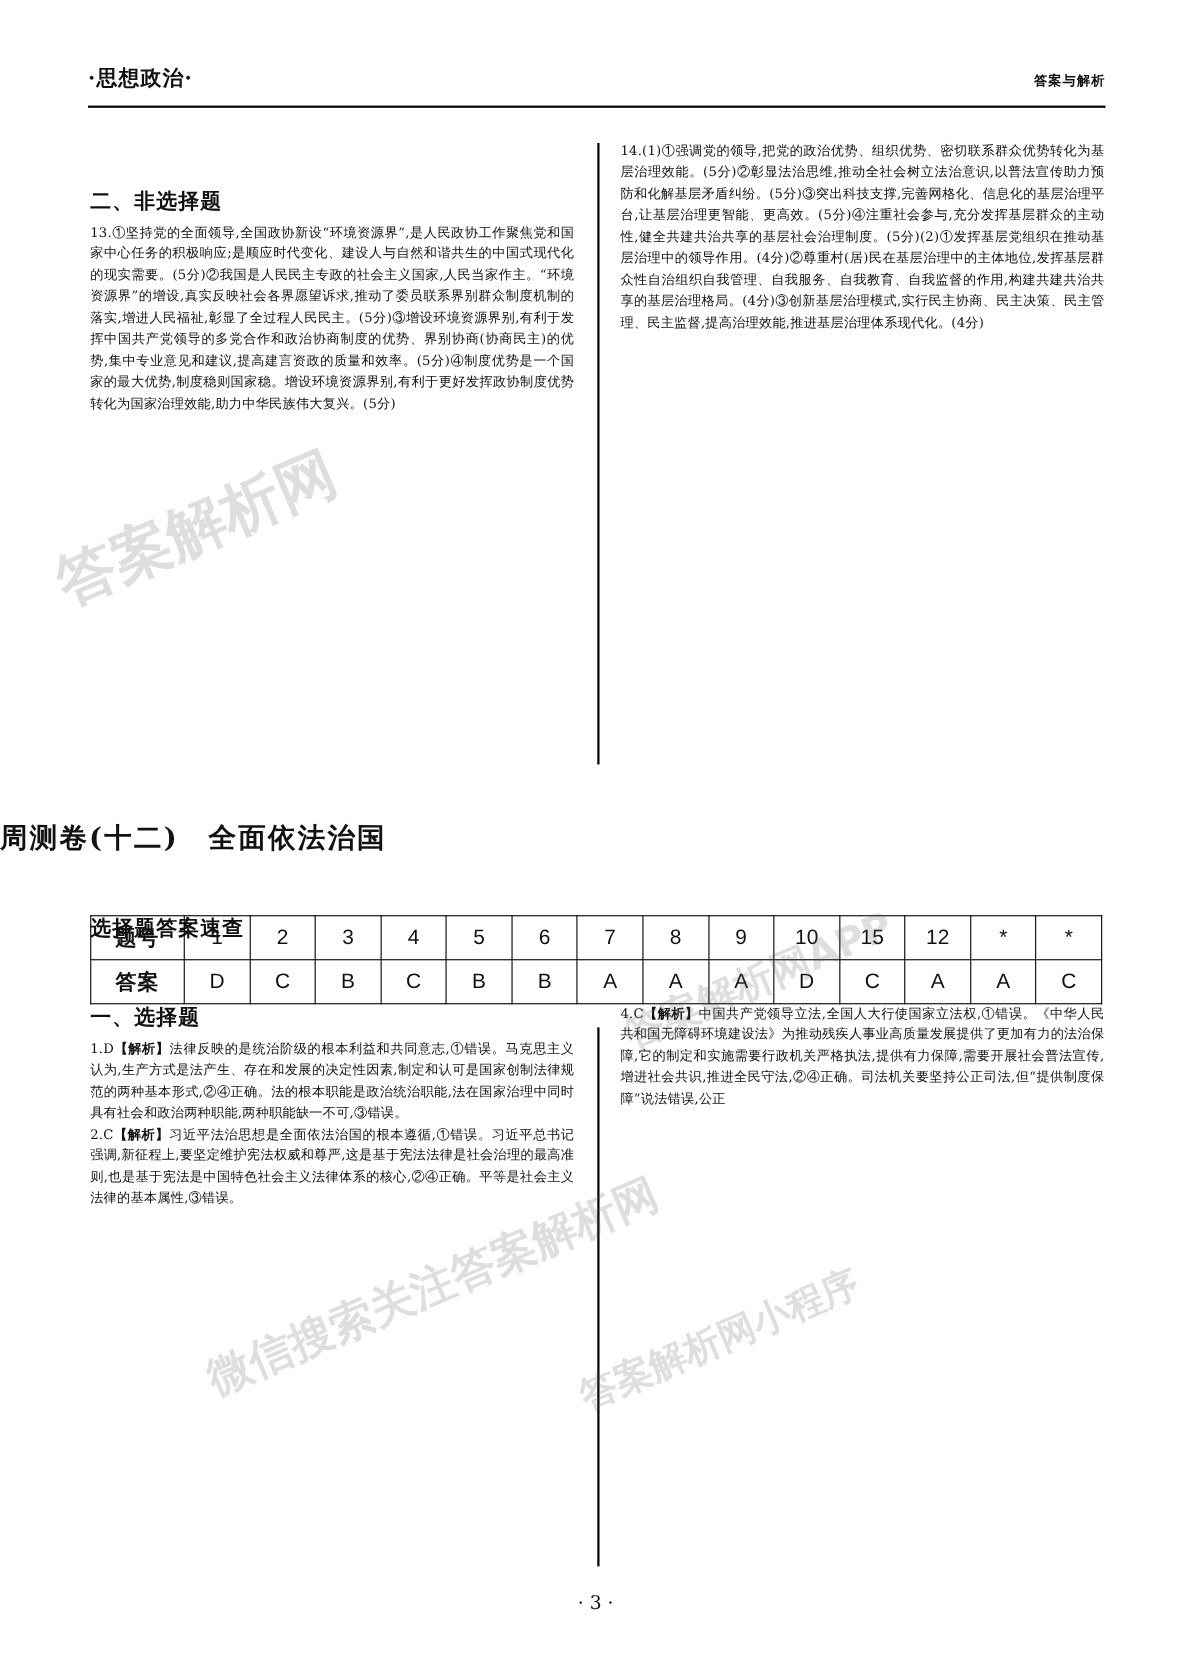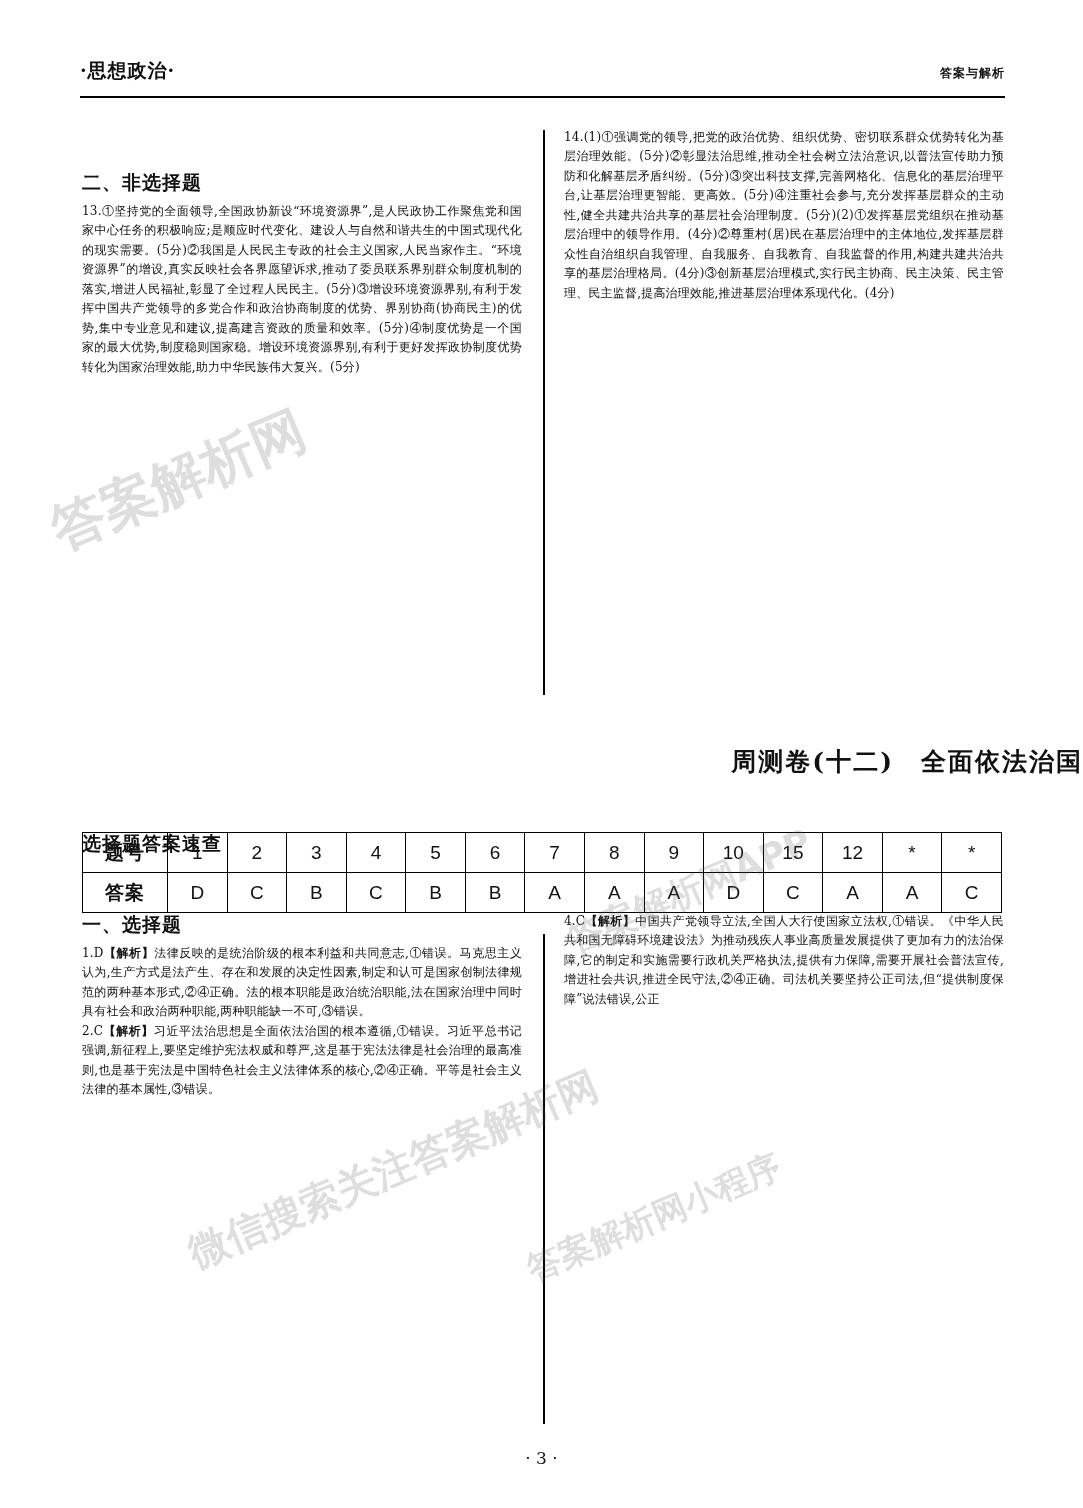--- a/index.html
+++ b/index.html
@@ -83,21 +83,21 @@
     text-justify: inter-ideograph;
     letter-spacing: 0.2px;
   }
 
   
   .exam-title {
     position: absolute;
     left: 0;
     top: 745px;
     width: 1083px;
-    text-align: right;
+    text-align: left;
     font-weight: bold;
     font-size: 25px;
     letter-spacing: 2px;
   }
   .quick-title {
     position: absolute;
     left: 82px;
     top: 795px;
     font-weight: bold;
     font-size: 19px;

